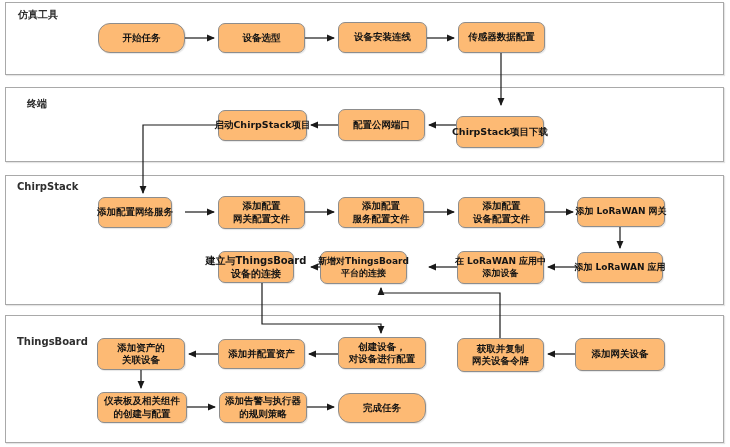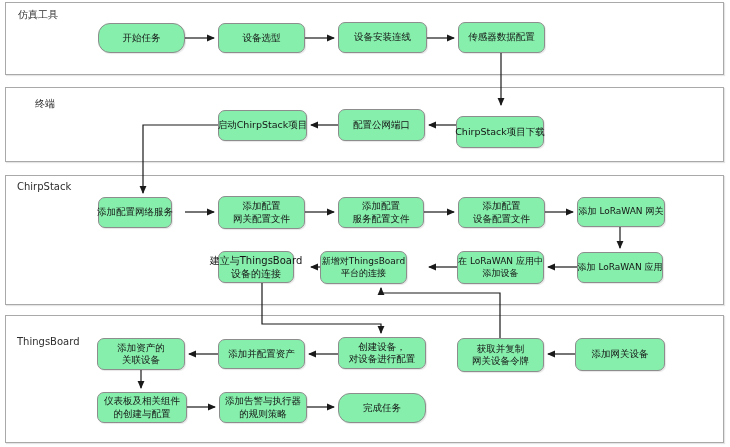--- a/index.html
+++ b/index.html
@@ -6,46 +6,46 @@
   .stage{
     position:relative;width:730px;height:447px;background:#ffffff;overflow:hidden;
     font-family:"DejaVu Sans","Liberation Sans",sans-serif;
   }
   .lane{
     position:absolute;left:5px;width:719px;background:#ffffff;
     border:1px solid #a9a9a9;box-sizing:border-box;
     box-shadow:1px 1px 1px rgba(0,0,0,.10);z-index:1;
   }
   .lane-label{
-    position:absolute;font-size:10px;font-weight:400;color:#2e2e2e;
+    position:absolute;font-size:10px;font-weight:700;color:#2e2e2e;
     white-space:nowrap;z-index:2;
   }
   svg.connectors{position:absolute;left:0;top:0;z-index:2;pointer-events:none;}
   .node{
-    position:absolute;background:#86efac;border:1px solid #8d8d8d;border-radius:7px;
+    position:absolute;background:#fdba74;border:1px solid #8d8d8d;border-radius:7px;
     display:flex;flex-direction:column;align-items:center;justify-content:center;
-    text-align:center;font-size:9.5px;font-weight:400;color:#141414;line-height:1.3;
+    text-align:center;font-size:9.5px;font-weight:700;color:#141414;line-height:1.3;
     box-sizing:border-box;box-shadow:1px 1px 1px rgba(0,0,0,.10);z-index:3;
     white-space:nowrap;
   }
   .node.term{border-radius:12px;}
   .node span{display:block;}
 </style>
 </head>
 <body>
 
 <div class="stage">
 
   <div class="lane" style="top:2px;height:73px"></div>
   <div class="lane" style="top:87px;height:75px"></div>
   <div class="lane" style="top:175px;height:130px"></div>
   <div class="lane" style="top:315px;height:128px"></div>
 
   <span class="lane-label" style="left:18px;top:8px">仿真工具</span>
-  <span class="lane-label" style="left:35px;top:97px">终端</span>
+  <span class="lane-label" style="left:27px;top:97px">终端</span>
   <span class="lane-label" style="left:17px;top:181px">ChirpStack</span>
   <span class="lane-label" style="left:17px;top:336px">ThingsBoard</span>
 
   <svg class="connectors" width="730" height="447" viewBox="0 0 730 447">
     <defs>
       <marker id="ah" markerWidth="8" markerHeight="8" refX="6.2" refY="3" orient="auto">
         <path d="M0,0 L7,3 L0,6 Z" fill="#1a1a1a"></path>
       </marker>
     </defs>
     <g fill="none" stroke="#1a1a1a" stroke-width="1.2">

